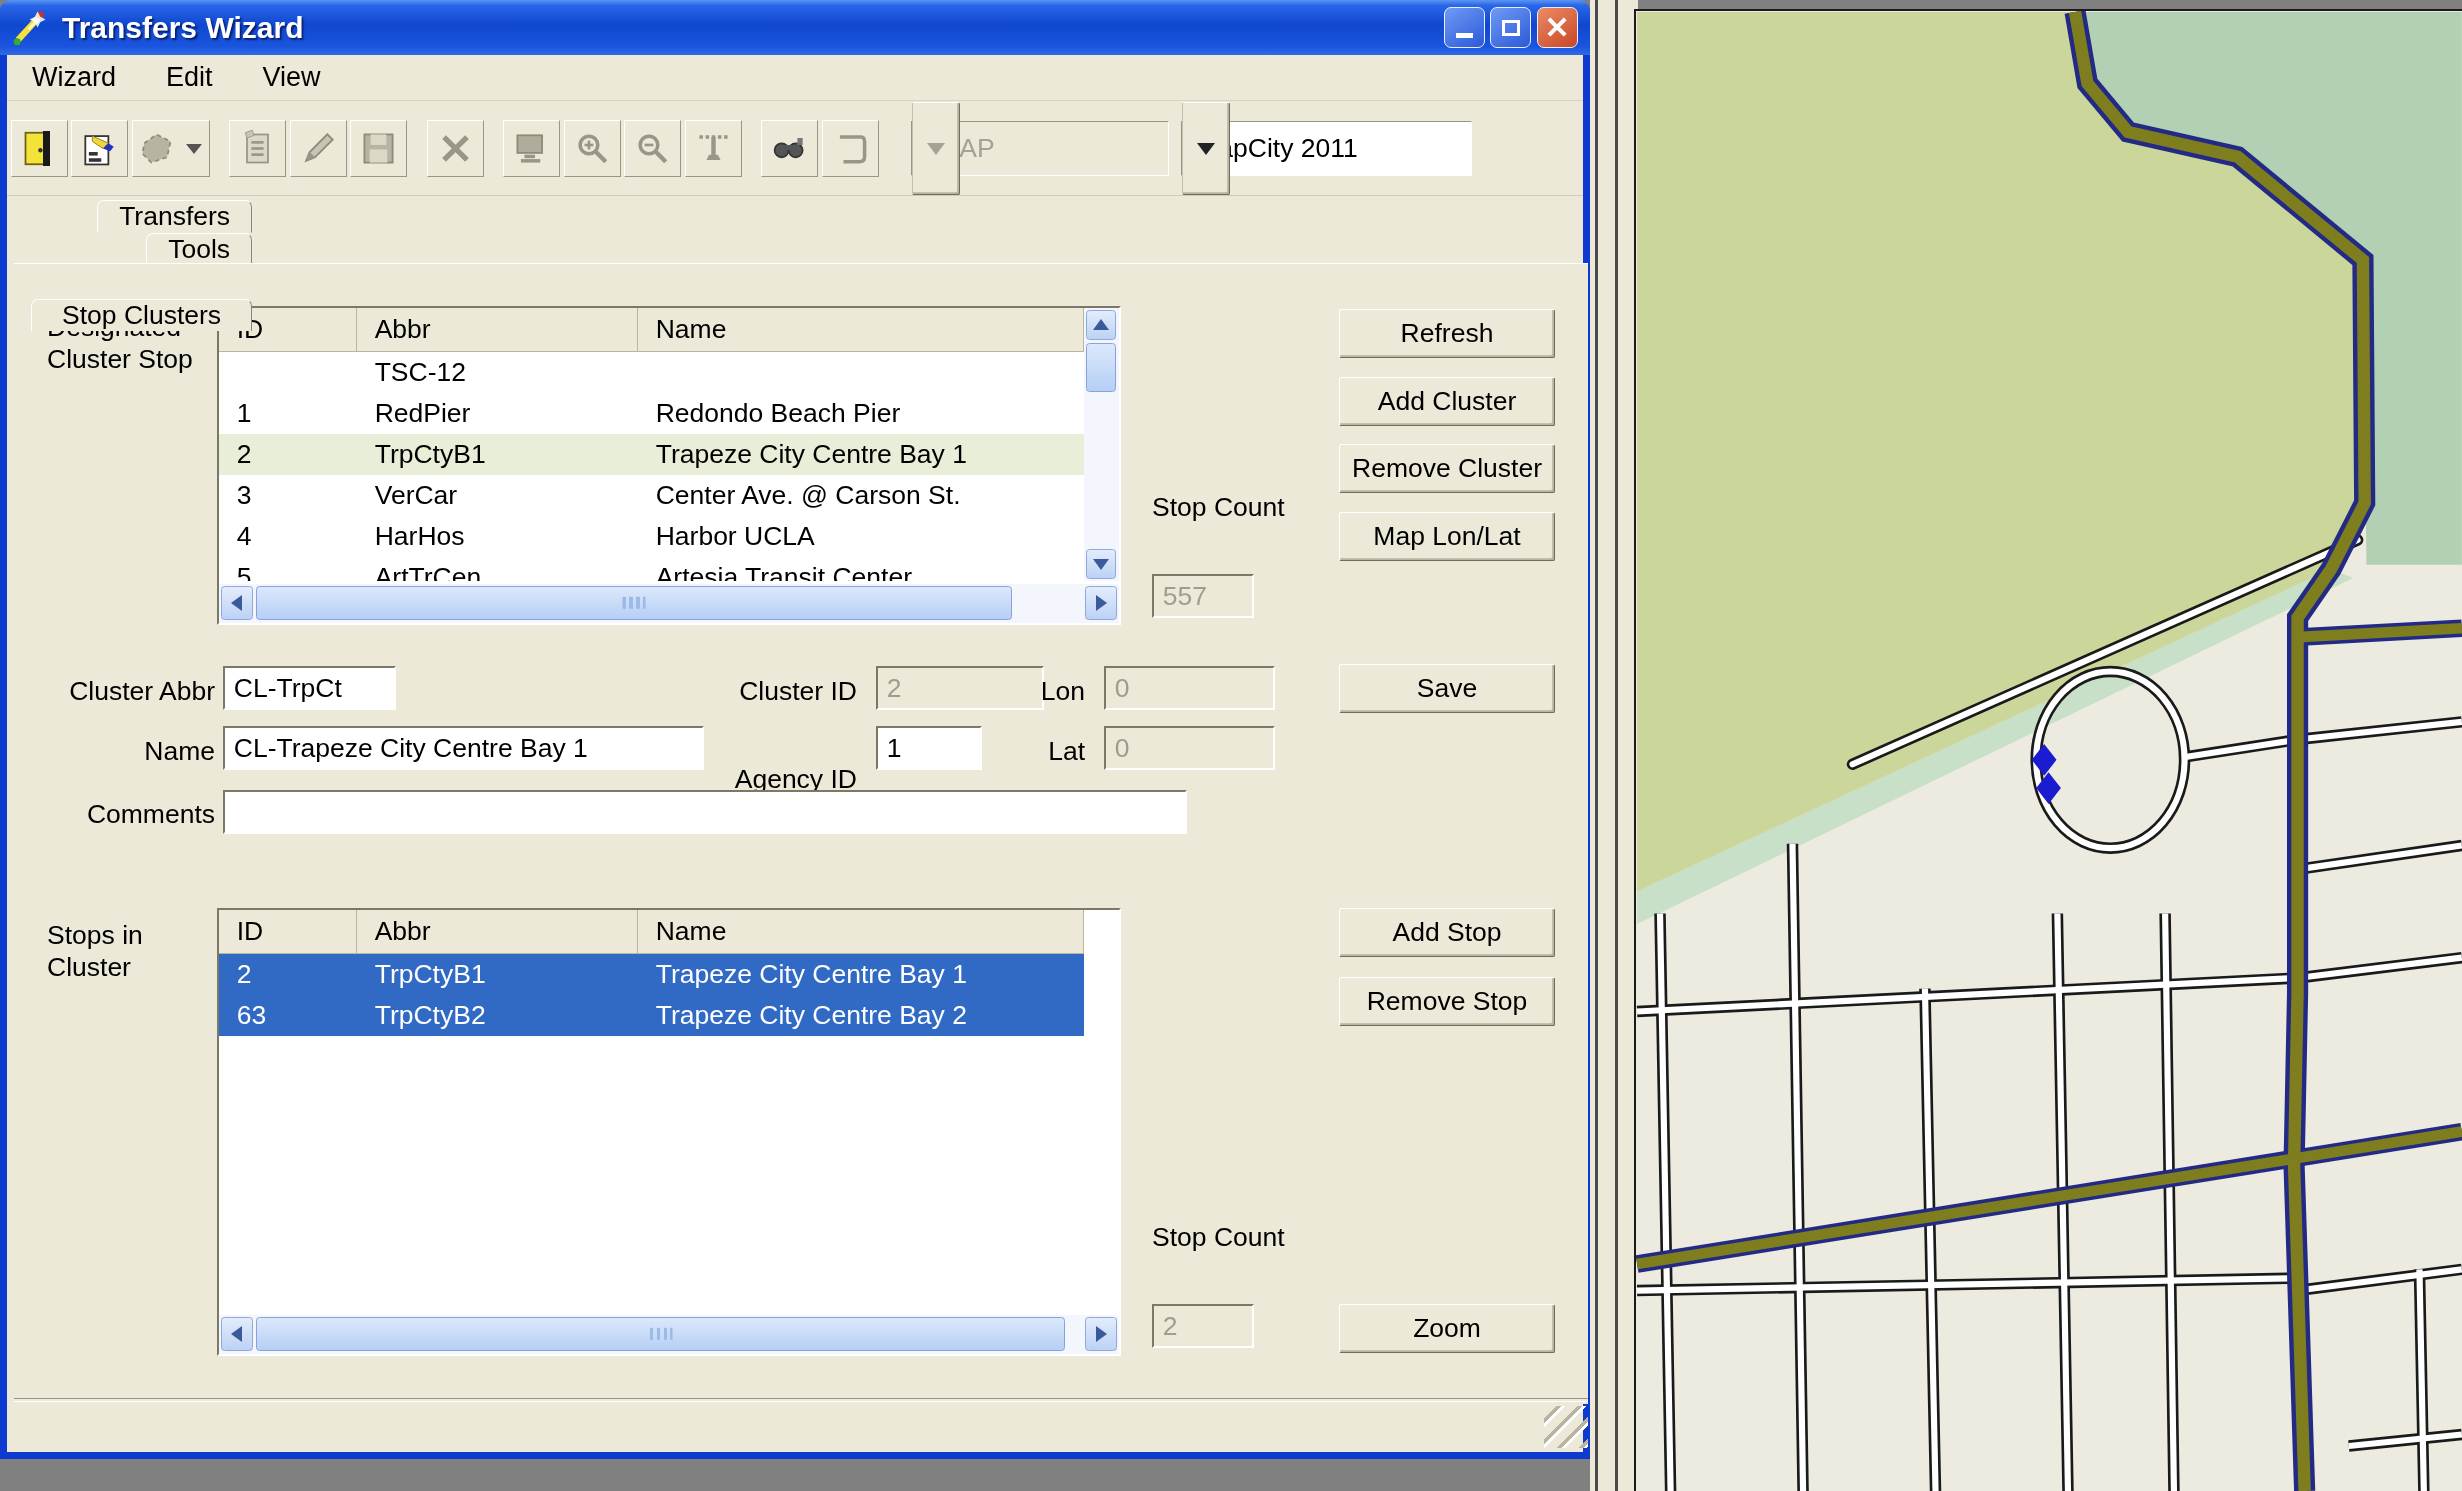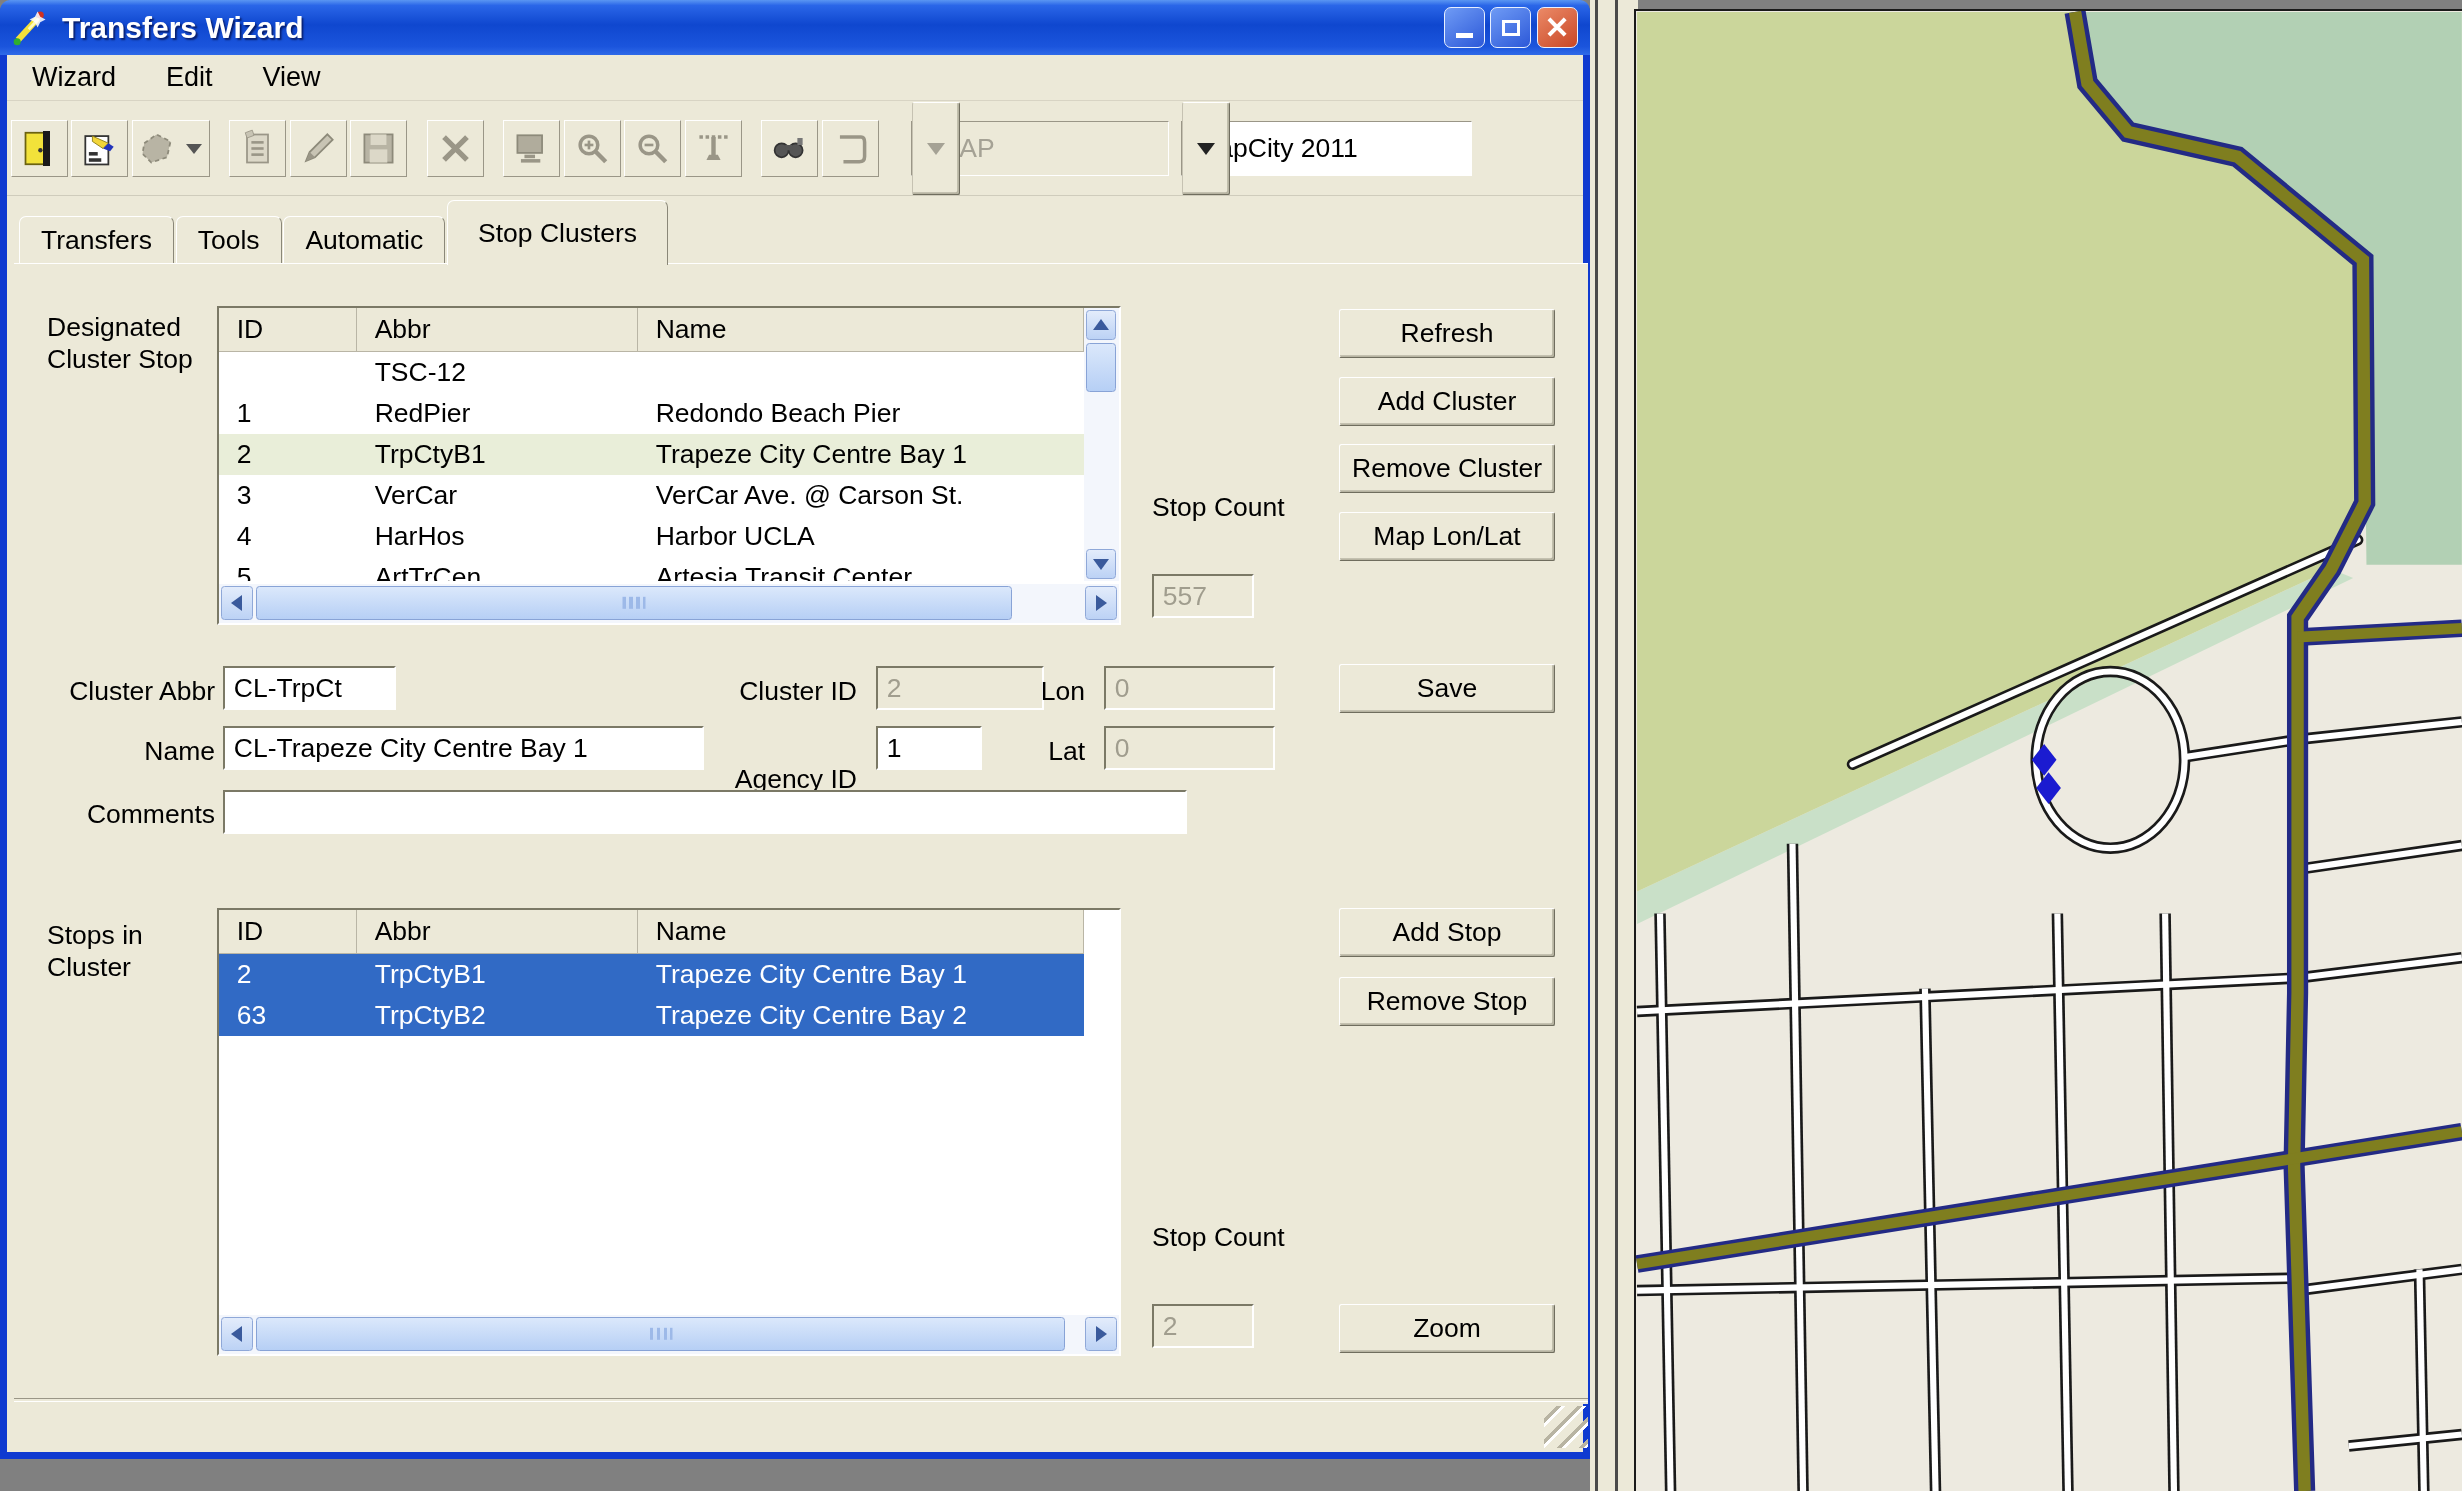--- a/index.html
+++ b/index.html
@@ -42,21 +42,21 @@
       background:#fff;display:flex;align-items:center;font-size:26.5px;}
   .combo .val{flex:1;padding:0 12.4px;white-space:nowrap;}
   .combo .btn{width:48px;height:100%;background:#ece9d8;border-left:1.8px solid #c6c2b2;
       display:flex;align-items:center;justify-content:center;}
   .combo .btn .arr{width:0;height:0;border-left:9.7px solid transparent;border-right:9.7px solid transparent;
       border-top:12.4px solid #222;}
   .combo.disabled{background:#ece9d8;color:#a5a295;}
   .combo.disabled .btn .arr{border-top-color:#a5a295;}
 
   
-  .tabs{position:absolute;left:12px;top:200px;height:65px;display:flex;align-items:flex-end;}
+  .tabs{position:absolute;left:24px;top:200px;height:65px;display:flex;align-items:flex-end;flex-direction:column;}
   .tab{height:49px;background:#ece9d8;border:1.8px solid;border-color:#fff #8a8778 #ece9d8 #fff;
       border-radius:7px 7px 0 0;font-size:26.5px;display:flex;align-items:center;
       justify-content:center;padding:0 21px;margin-right:1.8px;}
   .tab.active{height:65px;position:relative;z-index:3;border-bottom:none;padding:0 30px;}
   .tabpage{position:absolute;left:7px;top:263px;width:1574px;height:1141px;background:#ece9d8;
       border-top:1.8px solid #fff;}
 
   
   .lbl{position:absolute;font-size:26.5px;color:#000;line-height:32px;}
   .lbl.r{text-align:right;}
@@ -283,21 +283,21 @@
               <div class="td">Redondo Beach Pier</div>
             </div>
             <div class="trow hl">
               <div class="td">2</div>
               <div class="td">TrpCtyB1</div>
               <div class="td">Trapeze City Centre Bay 1</div>
             </div>
             <div class="trow">
               <div class="td">3</div>
               <div class="td">VerCar</div>
-              <div class="td">VerCar Ave. @ Carson St.</div>
+              <div class="td">Center Ave. @ Carson St.</div>
             </div>
             <div class="trow">
               <div class="td">4</div>
               <div class="td">HarHos</div>
               <div class="td">Harbor UCLA</div>
             </div>
             <div class="trow">
               <div class="td">5</div>
               <div class="td">ArtTrCen</div>
               <div class="td">Artesia Transit Center</div>

